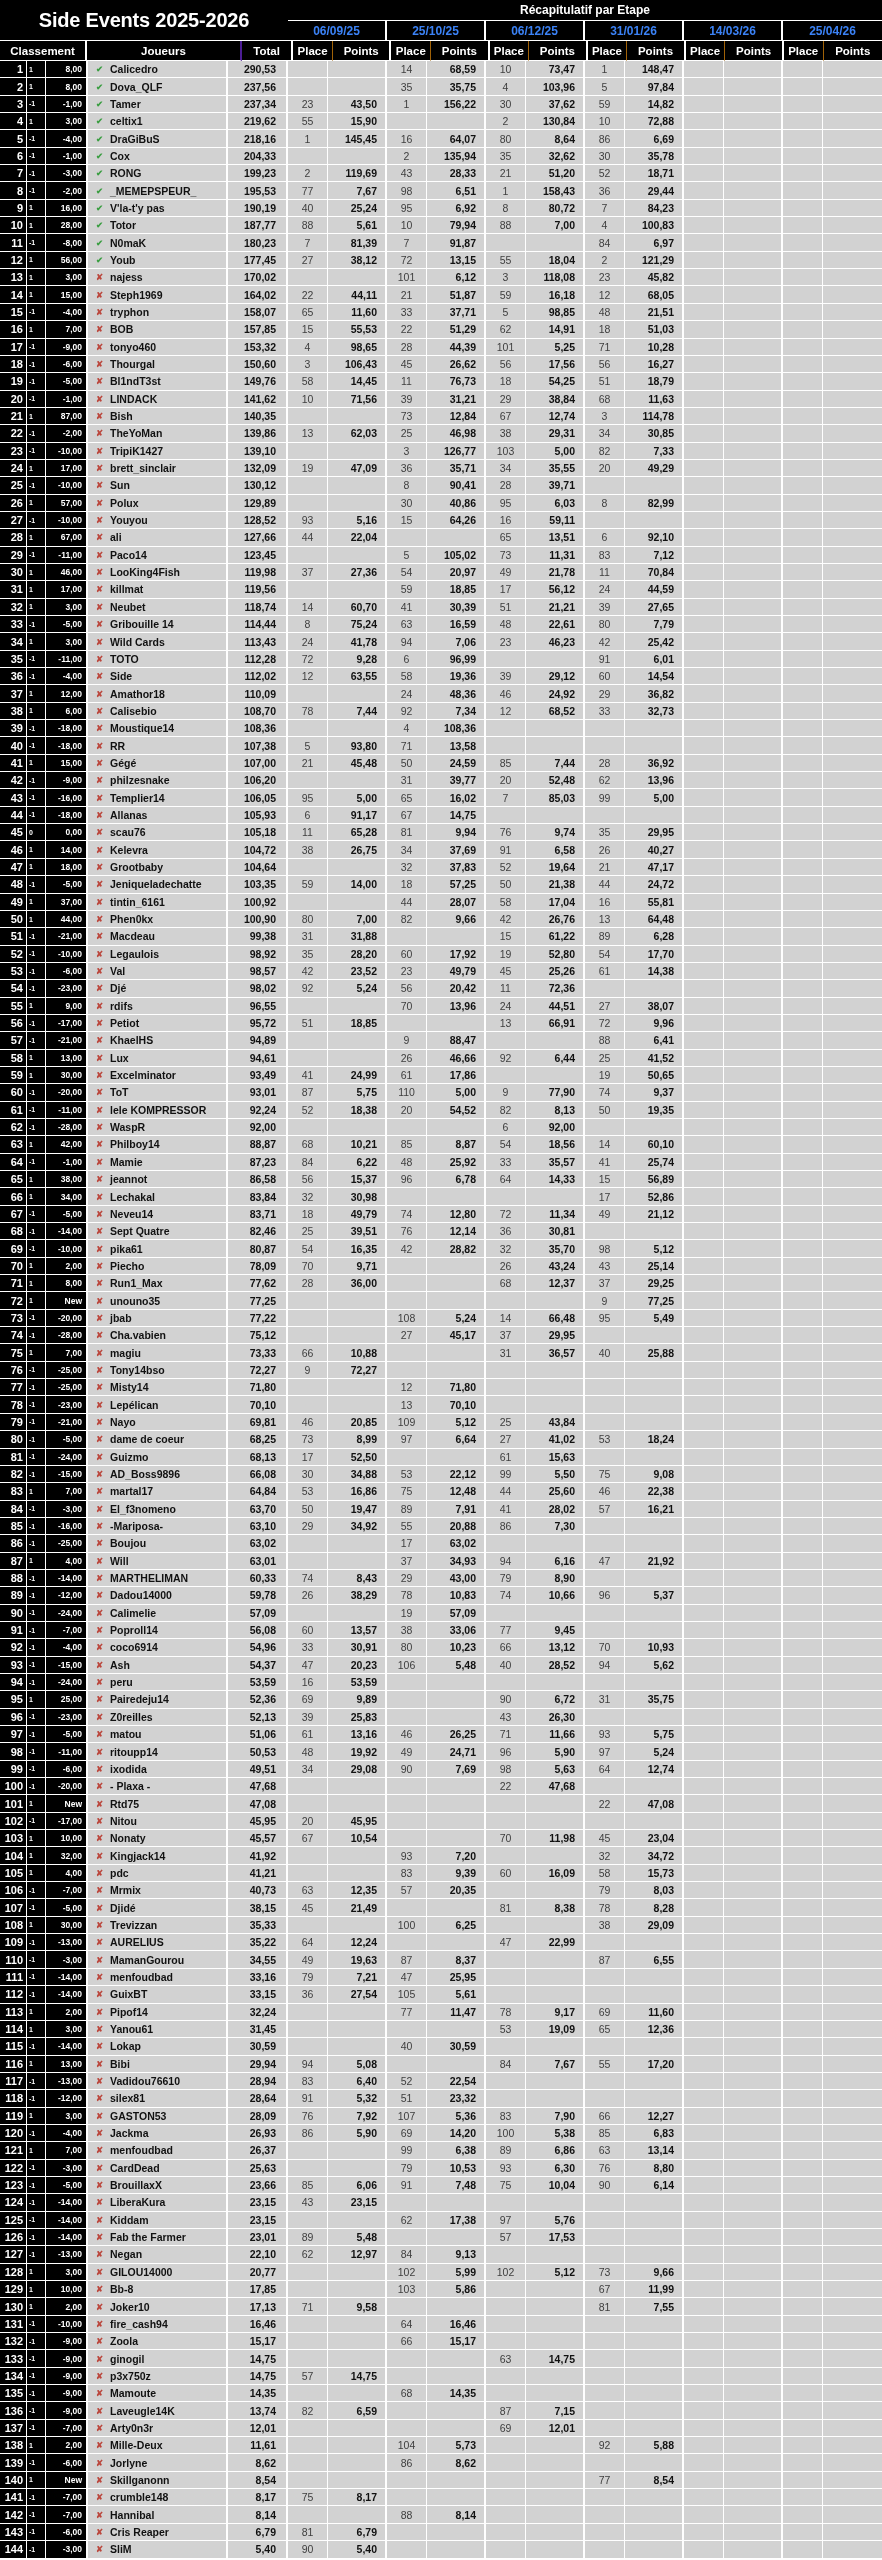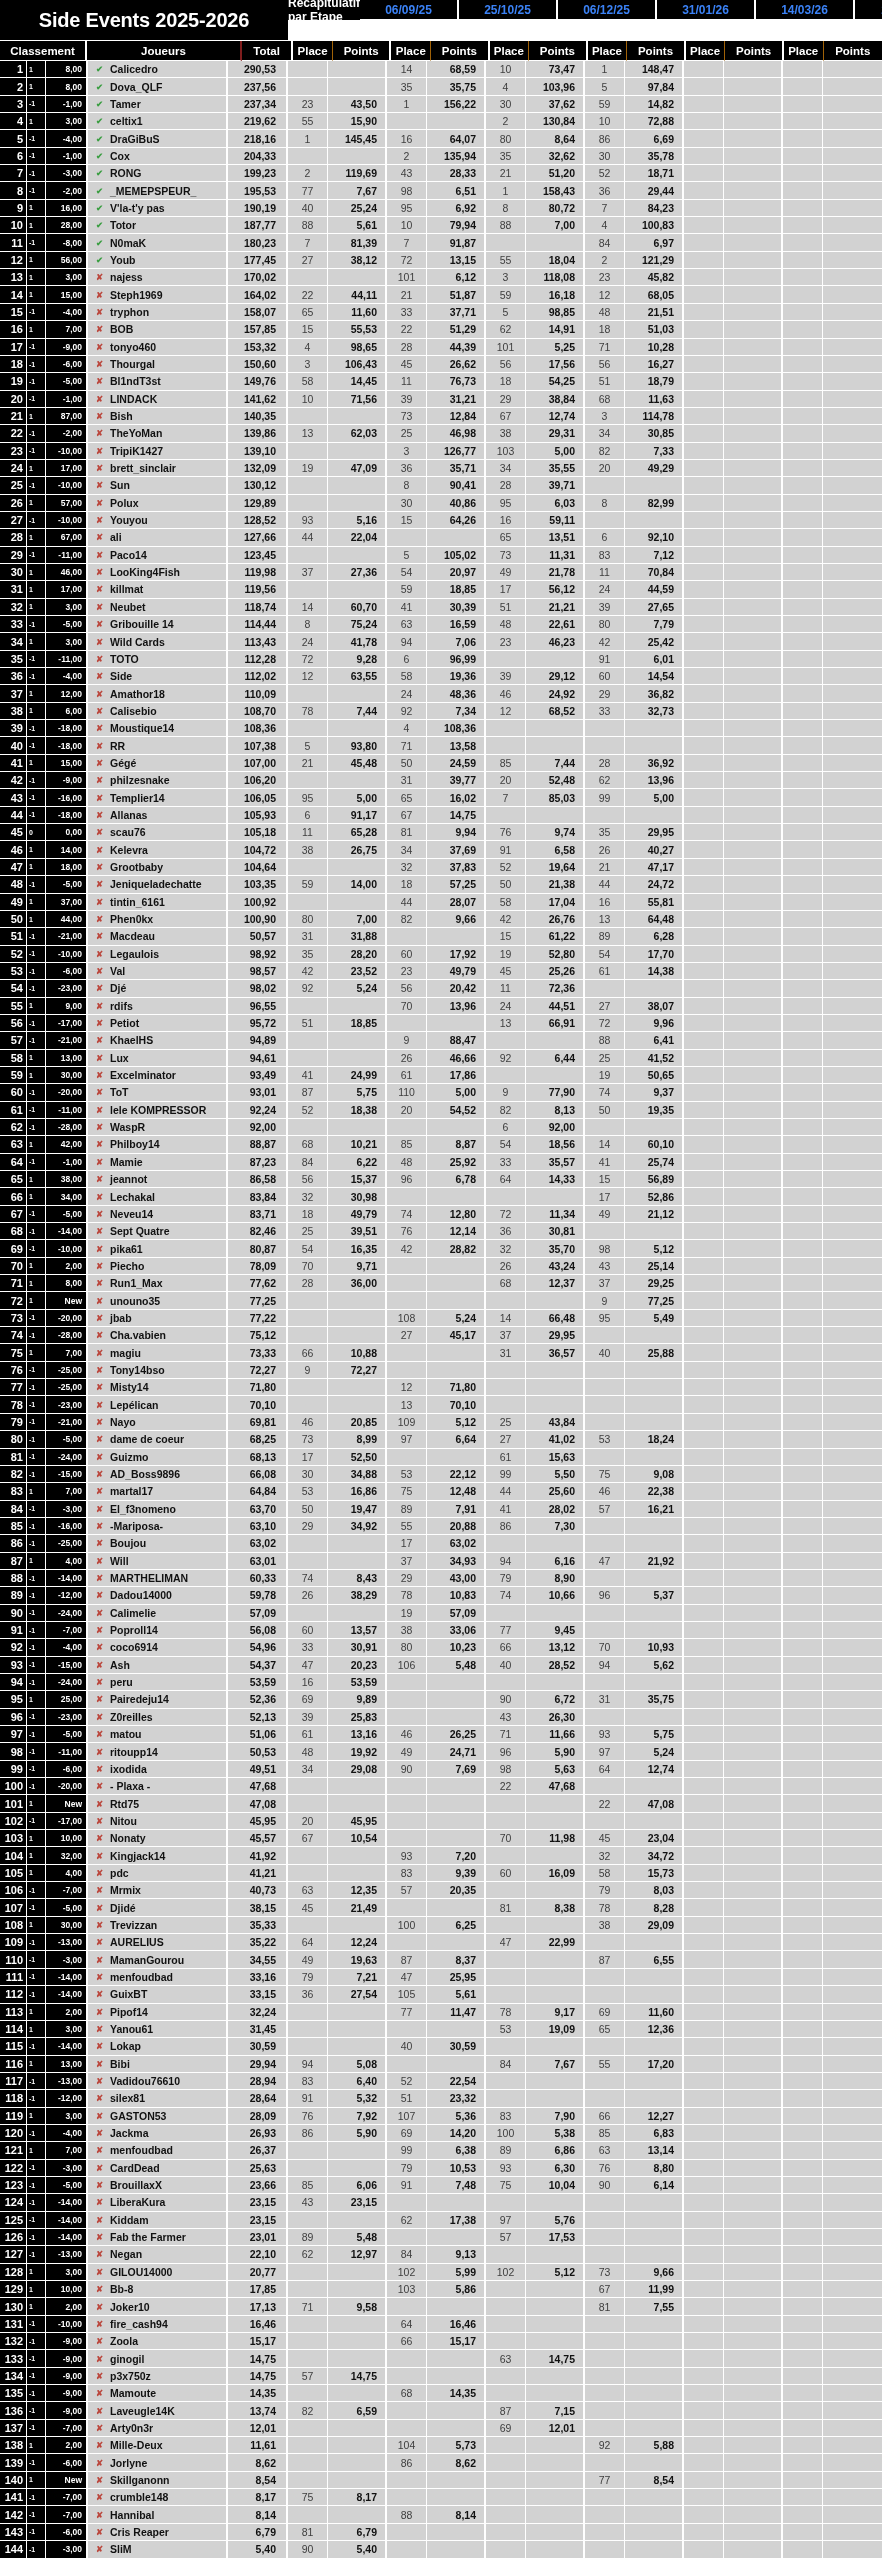--- a/index.html
+++ b/index.html
@@ -3,33 +3,33 @@
 <meta charset="utf-8">
 <style>
   *{box-sizing:border-box;margin:0;padding:0}
   html,body{background:#fff}
   body{width:882px;font-family:"Liberation Sans",sans-serif;-webkit-font-smoothing:antialiased}
   .sheet{width:882px;height:2560px;background:#fff;overflow:hidden}
   
   .hdr{display:flex;height:41px}
   .hdr-title{width:288px;height:41px;background:#000;color:#fff;font-size:20px;font-weight:bold;
              display:flex;align-items:center;justify-content:center;border-bottom:1px solid #fff;letter-spacing:-.2px}
-  .hdr-right{width:594px;display:flex;flex-direction:row}
+  .hdr-right{width:594px;display:flex;flex-direction:column}
   .recap{height:21px;background:#000;color:#fff;font-weight:bold;font-size:12px;
          display:flex;align-items:center;justify-content:center;border-bottom:1px solid #fff}
   .dates{height:20px;display:flex;border-bottom:0}
   .date-cell{width:99px;background:#000;color:#3b82f6;font-weight:bold;font-size:12px;
              display:flex;align-items:center;justify-content:center;border-right:2px solid #fff;border-bottom:1px solid #fff}
   .date-cell:last-child{border-right:none}
   
   .colhead{display:flex;height:20px}
   .ch{background:#000;color:#fff;font-weight:bold;font-size:11.5px;
       display:flex;align-items:center;justify-content:center;border-right:1px solid #a16207;border-bottom:1px solid #fff}
   .ch-classement{width:88px;border-right:2px solid #fff}
-  .ch-joueurs{width:156px;border-right:2px solid #7f1d1d}
+  .ch-joueurs{width:156px;border-right:2px solid #4c1d95}
   .ch-total{width:52px;border-right:2px solid #fff}
   .ch-place{width:40px}
   .ch-points{width:59px;border-right:2px solid #fff}
   .colhead .ch:last-child{border-right:none}
   
   .rows{display:flex;flex-direction:column}
   .row{display:flex;height:17.35px}
   .c{background:#d2d2d2;border-right:1px solid #fff;border-bottom:1px solid #fff;
      display:flex;align-items:center;overflow:hidden;white-space:nowrap}
   .c-rank,.c-dir,.c-chg{background:#000;color:#fff}
@@ -1183,21 +1183,21 @@
         <div class="c c-points"></div>
       </div>
       <div class="row">
         <div class="c c-rank">51</div>
         <div class="c c-dir">-1</div>
         <div class="c c-chg">-21,00</div>
         <div class="c c-player">
           <div class="ic ko">✘</div>
           <div class="pname">Macdeau</div>
         </div>
-        <div class="c c-total">50,57</div>
+        <div class="c c-total">99,38</div>
         <div class="c c-place">31</div>
         <div class="c c-points">31,88</div>
         <div class="c c-place"></div>
         <div class="c c-points"></div>
         <div class="c c-place">15</div>
         <div class="c c-points">61,22</div>
         <div class="c c-place">89</div>
         <div class="c c-points">6,28</div>
         <div class="c c-place"></div>
         <div class="c c-points"></div>

